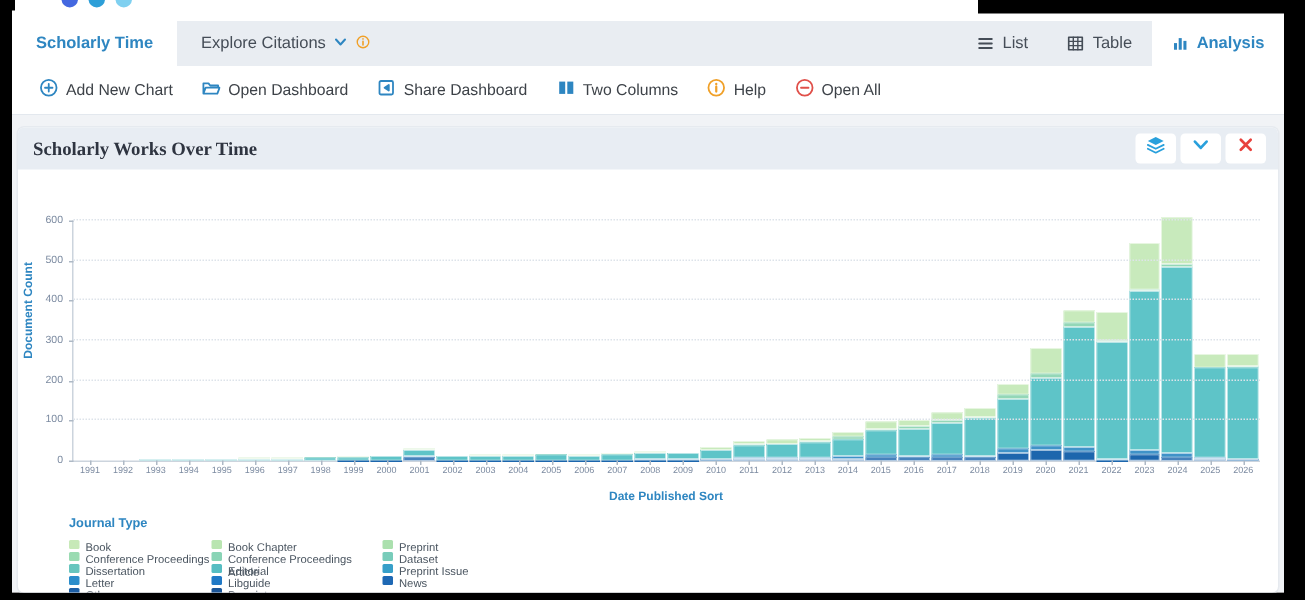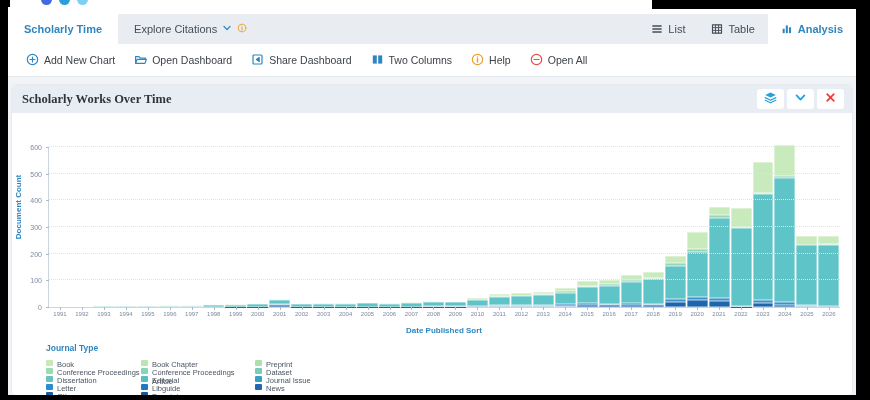--- a/index.html
+++ b/index.html
@@ -560,21 +560,21 @@
               <div class="legend-item">
                 <span class="swatch" style="background:#67c5be"></span>
                 <span>Dissertation</span>
               </div>
               <div class="legend-item">
                 <span class="swatch" style="background:#56bdc2"></span>
                 <span>Editorial</span>
               </div>
               <div class="legend-item">
                 <span class="swatch" style="background:#379fc9"></span>
-                <span>Journal Issue</span>
+                <span>Preprint Issue</span>
               </div>
               <div class="legend-item">
                 <span class="swatch" style="background:#2b8dcb"></span>
                 <span>Letter</span>
               </div>
               <div class="legend-item">
                 <span class="swatch" style="background:#2079c6"></span>
                 <span>Libguide</span>
               </div>
               <div class="legend-item">

